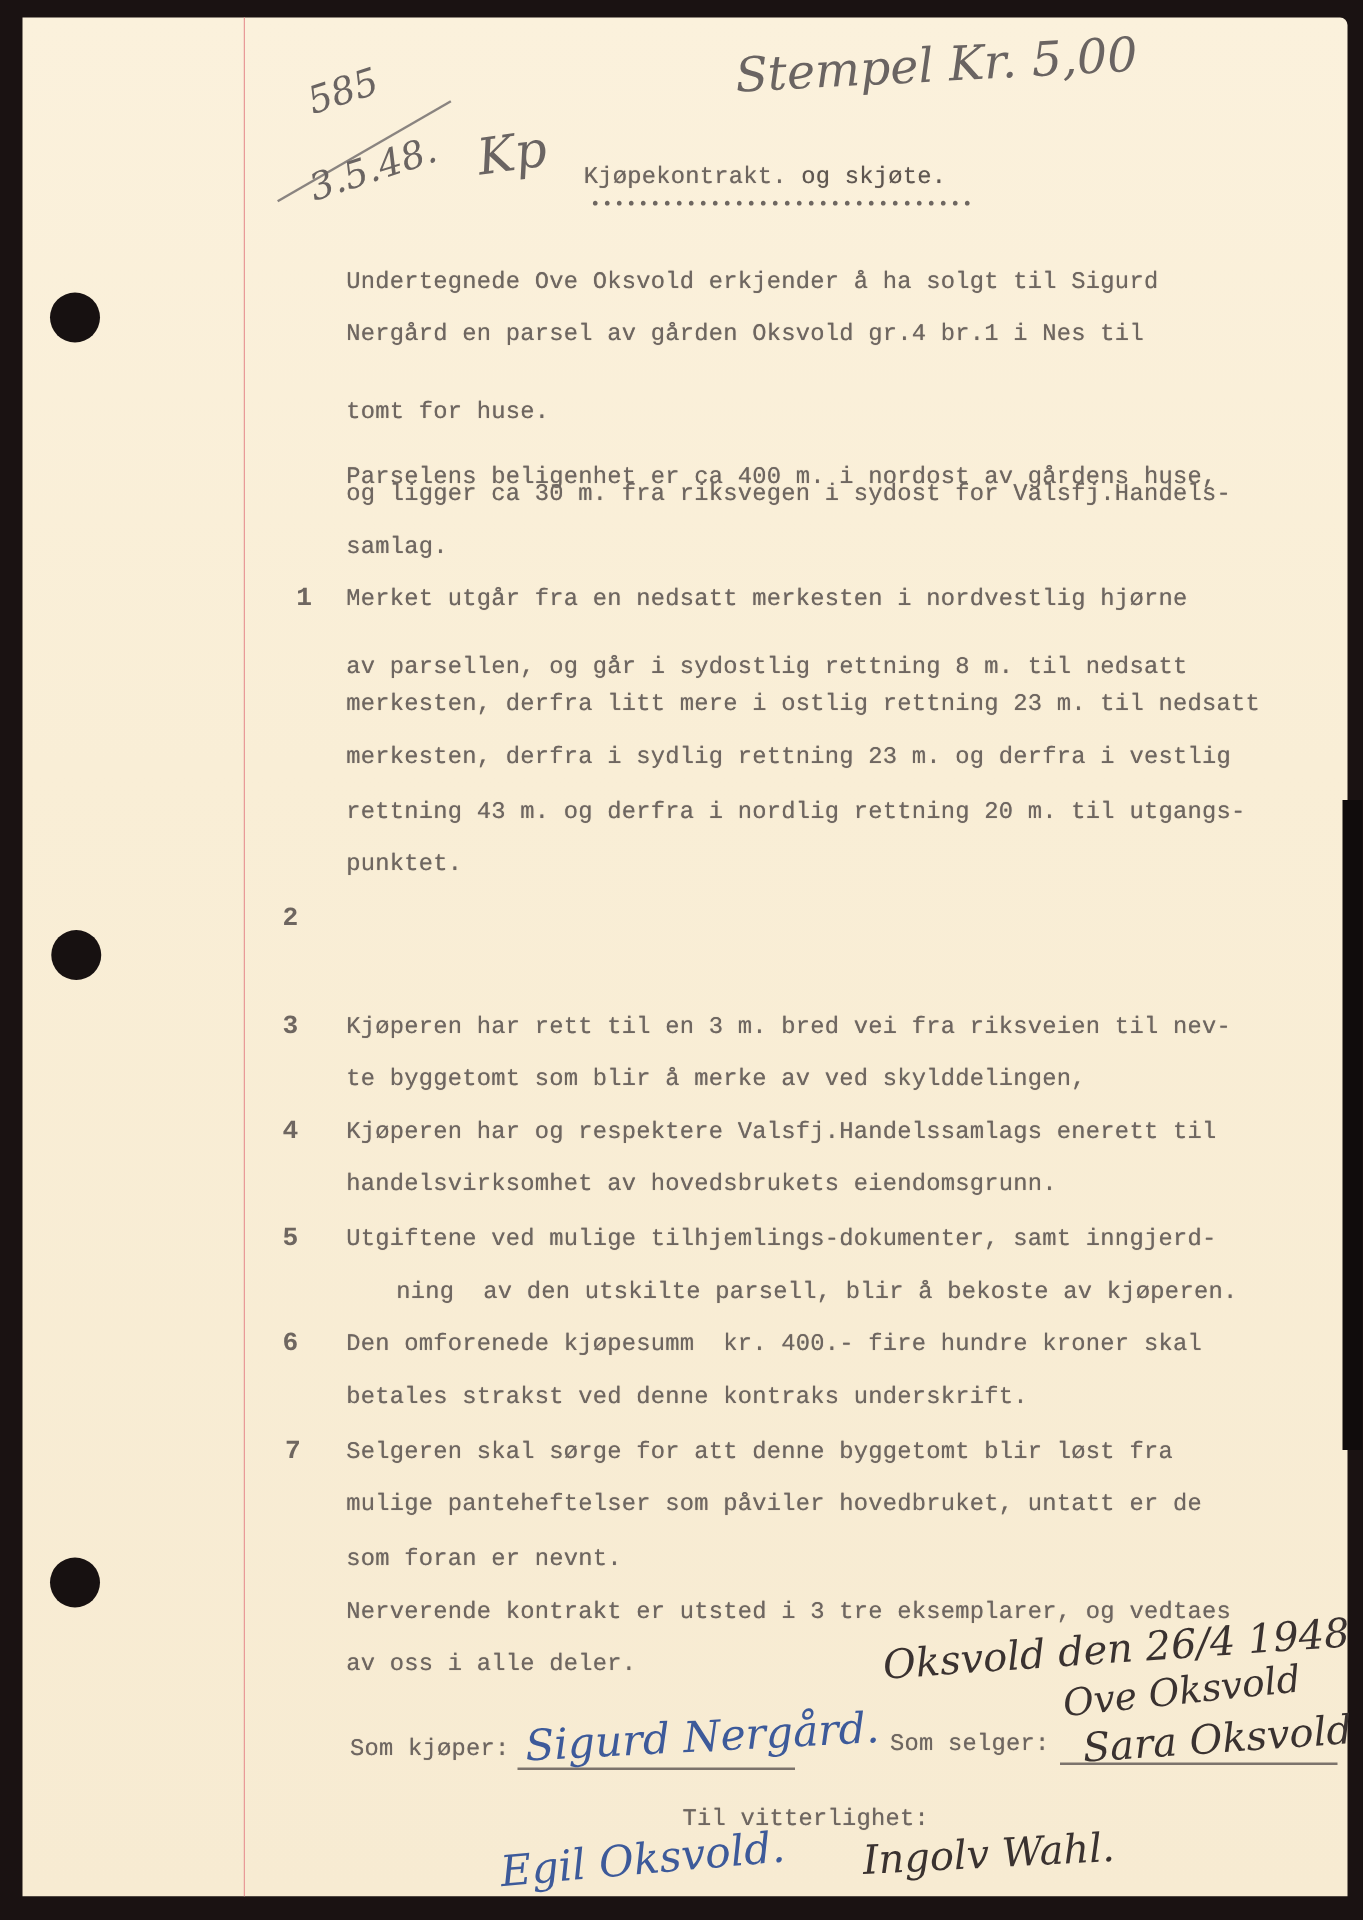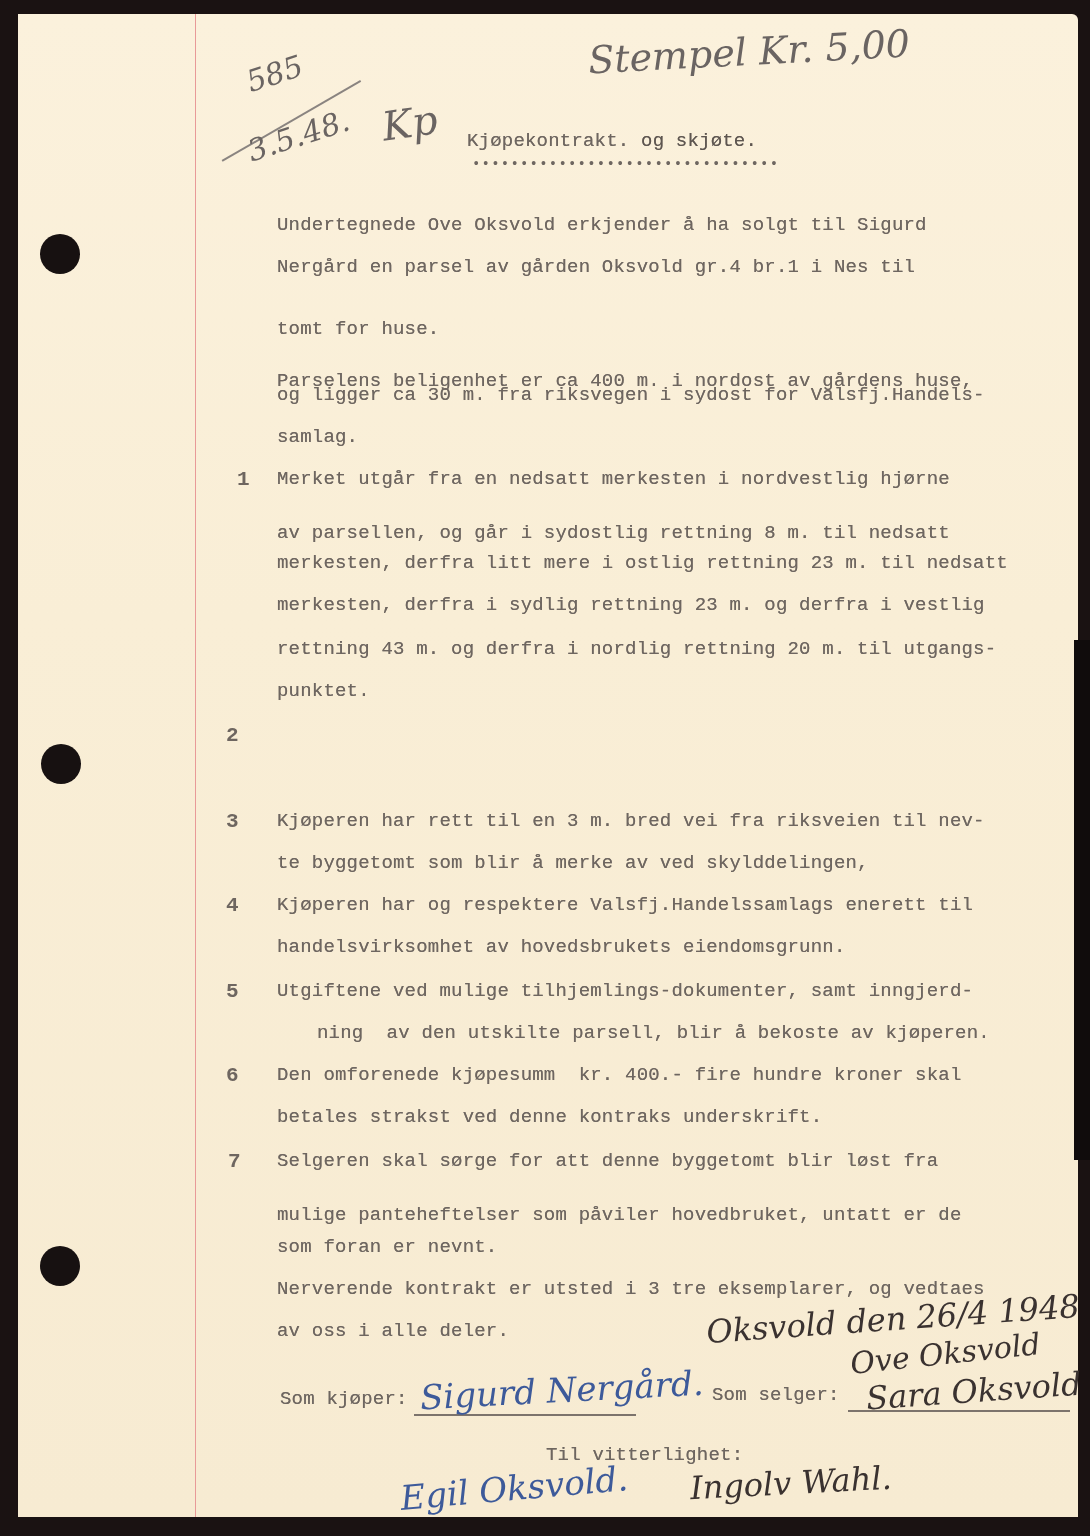--- a/index.html
+++ b/index.html
@@ -143,21 +143,21 @@
   <div class="num" style="left:226px; top:980px;">5</div>
   <div class="type" style="left:277px; top:980px;">Utgiftene ved mulige tilhjemlings-dokumenter, samt inngjerd-</div>
   <div class="type" style="left:277px; top:1022px;margin-left:40px;">ning  av den utskilte parsell, blir å bekoste av kjøperen.</div>
 
   <div class="num" style="left:226px; top:1064px;">6</div>
   <div class="type" style="left:277px; top:1064px;">Den omforenede kjøpesumm  kr. 400.- fire hundre kroner skal</div>
   <div class="type" style="left:277px; top:1106px;">betales strakst ved denne kontraks underskrift.</div>
 
   <div class="num" style="left:228px; top:1150px;">7</div>
   <div class="type" style="left:277px; top:1150px;">Selgeren skal sørge for att denne byggetomt blir løst fra</div>
-  <div class="type" style="left:277px; top:1192px;margin-top:12px;">mulige panteheftelser som påviler hovedbruket, untatt er de</div>
+  <div class="type" style="left:277px; top:1192px;">mulige panteheftelser som påviler hovedbruket, untatt er de</div>
   <div class="type" style="left:277px; top:1236px;">som foran er nevnt.</div>
 
   <div class="type" style="left:277px; top:1278px;">Nerverende kontrakt er utsted i 3 tre eksemplarer, og vedtaes</div>
   <div class="type" style="left:277px; top:1320px;">av oss i alle deler.</div>
   <div class="hand ink-dark" style="left:706px; top:1300px; font-size:32px; transform:rotate(-4deg);">Oksvold den 26/4 1948</div>
 
   <div class="type" style="left:280px; top:1388px;">Som kjøper:</div>
   <div class="sig-line" style="left:414px; top:1414px; width:222px;"></div>
   <div class="hand ink-blue" style="left:420px; top:1370px; font-size:34px; transform:rotate(-3deg);">Sigurd Nergård.</div>
 

